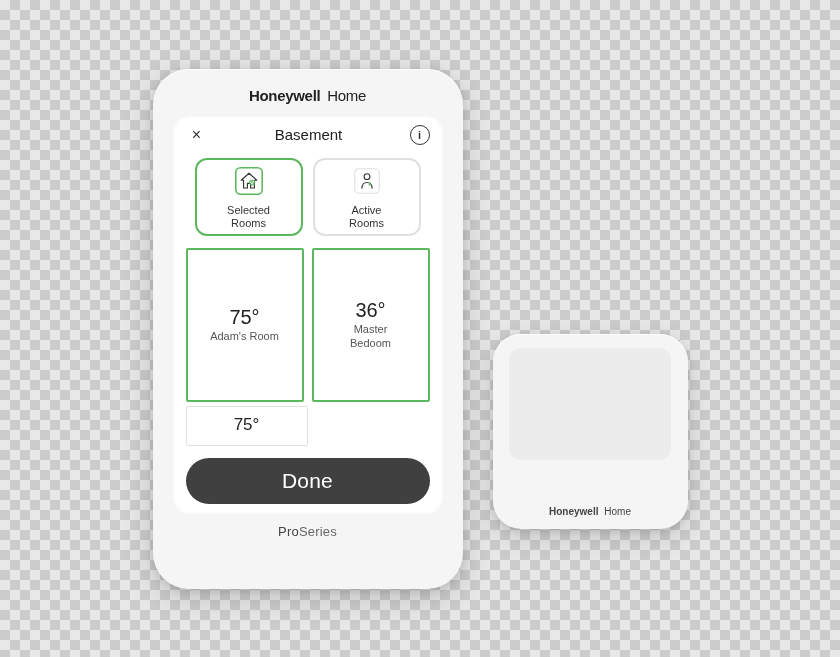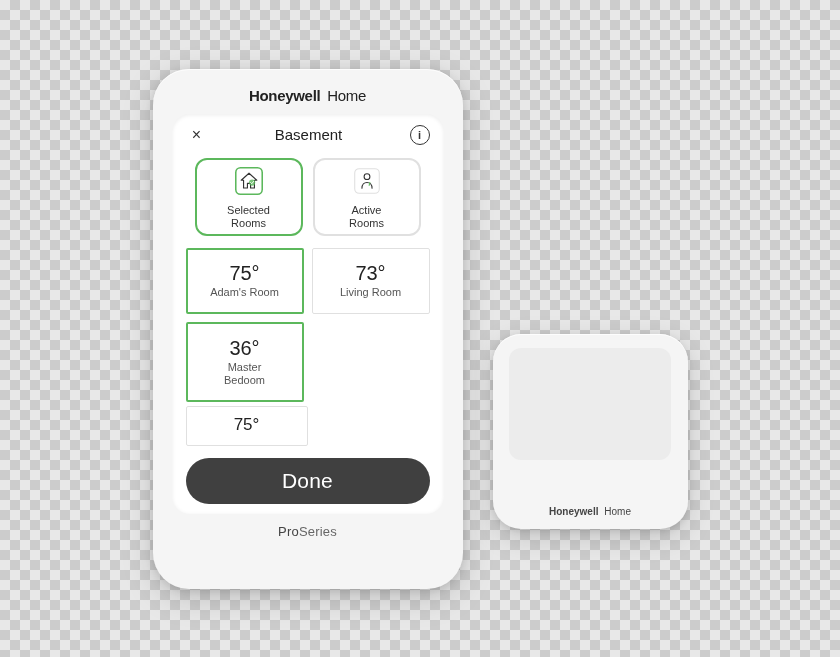--- a/index.html
+++ b/index.html
@@ -348,24 +348,20 @@
       </div>
 
       <div class="room-grid">
 
         <div class="room-card selected">
           <span class="room-temp">75°</span>
           <span class="room-name">Adam's Room</span>
         </div>
 
 
-        <div class="room-card">
-          <span class="room-temp">73°</span>
-          <span class="room-name">Living Room</span>
-        </div>
 
         <div class="room-card selected">
           <span class="room-temp">36°</span>
           <span class="room-name">Master<br>Bedoom</span>
         </div>
 
       </div>
 
       <div style="padding: 0 14px 4px;">
         <div class="room-card" style="width:50%; height:40px; min-height:40px;">

